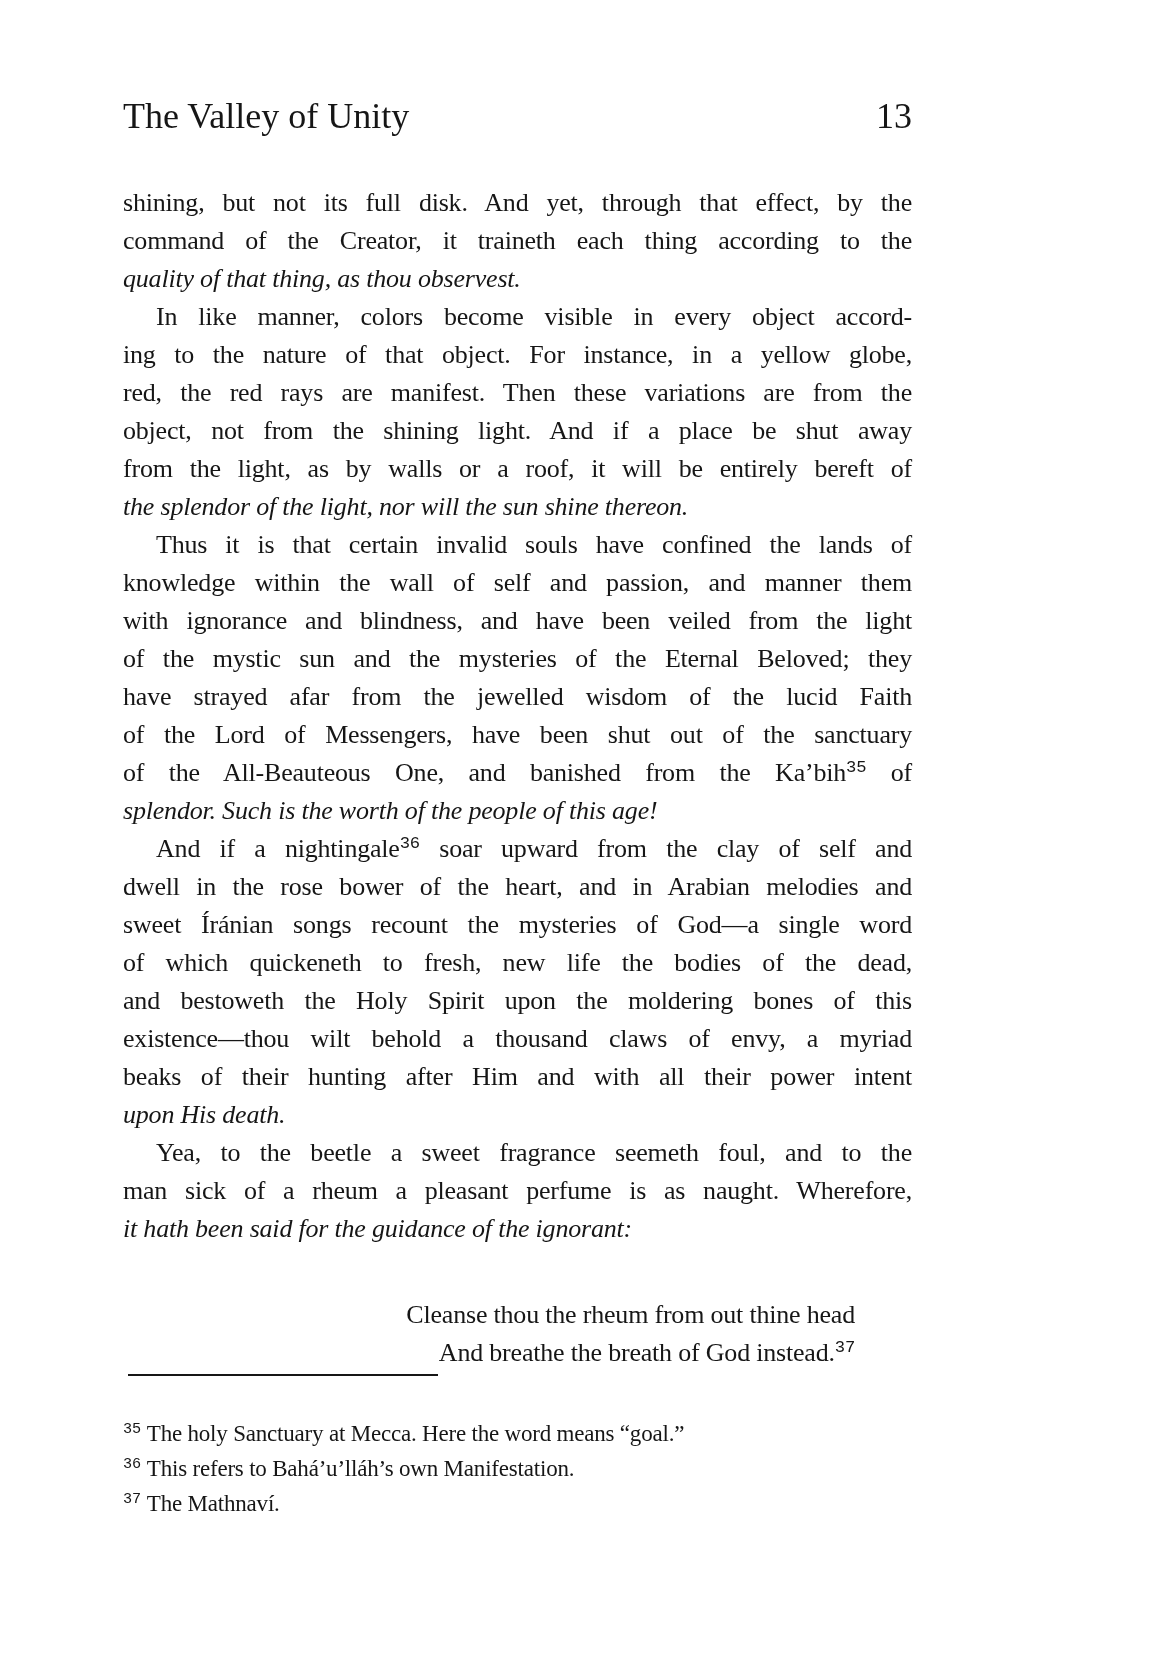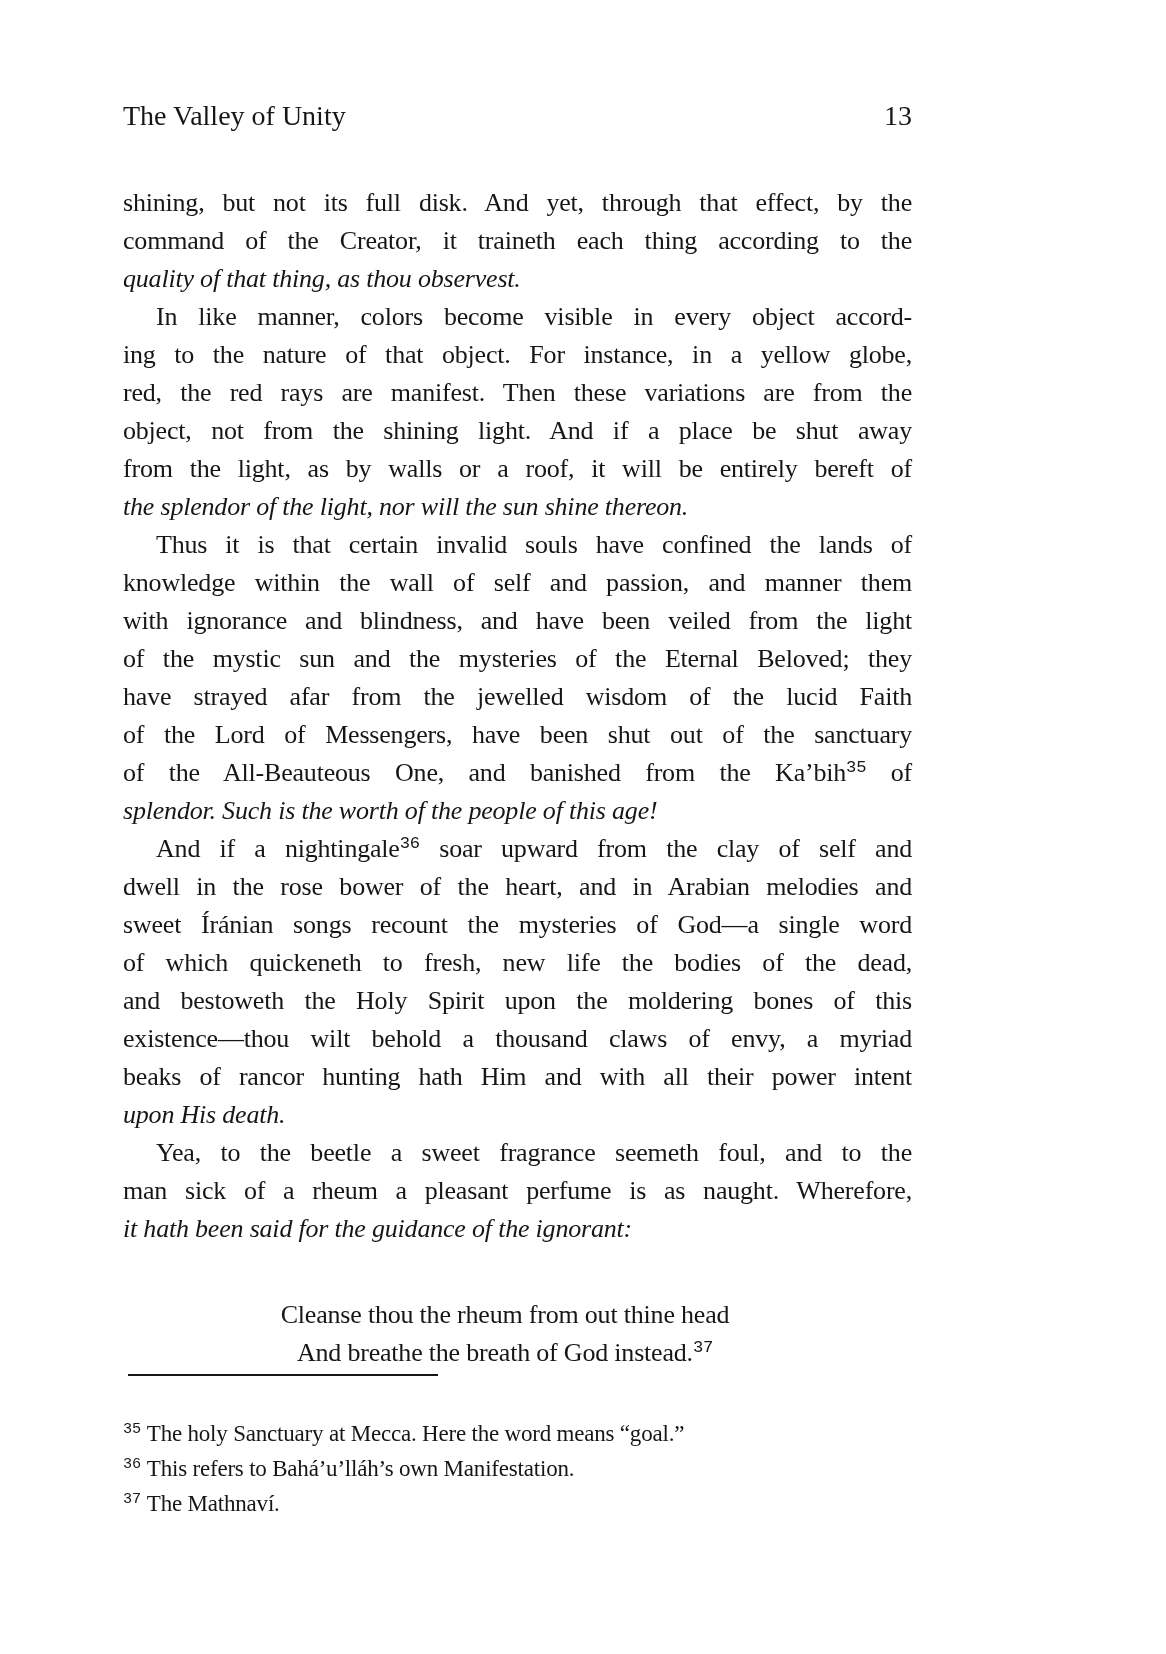--- a/index.html
+++ b/index.html
@@ -10,38 +10,38 @@
   }
   .page{
     position:relative;width:1166px;height:1654px;
     background:var(--paper,#ffffff);
     color:var(--ink,#161616);
     overflow:hidden;
   }
   .header{
     position:absolute;top:100px;left:123px;width:789px;
     display:flex;justify-content:space-between;align-items:baseline;
-    font-size:28px;line-height:32px;
+    font-size:36px;line-height:32px;
   }
   .body-text{
     position:absolute;top:184px;left:123px;width:789px;
     font-size:26px;line-height:38px;letter-spacing:-0.2px;
   }
   .line{text-align:justify;text-align-last:justify;}
   .line.last{text-align-last:left;font-style:italic;}
   .line.indent{text-indent:33px;}
   sup{
     font-size:0.66em;line-height:0;vertical-align:baseline;
     position:relative;top:-0.5em;font-family:Liberation Mono, monospace;
   }
   .verse{
     position:absolute;top:1296px;left:155px;width:700px;
     font-size:26px;line-height:38px;letter-spacing:-0.2px;
   }
-  .vline{text-align:center;}
+  .vline{text-align:right;}
   .footnote-rule{
     position:absolute;top:1374px;left:128px;width:310px;height:2px;
     background:var(--ink,#161616);
   }
   .footnotes{
     position:absolute;top:1386px;left:123px;width:789px;
     font-size:23px;line-height:35px;letter-spacing:-0.2px;margin-top:30px;
   }
   .fn-line{text-align:left;}
   .fn-line sup{margin-right:6px;}
@@ -73,21 +73,21 @@
       <div class="line">have strayed afar from the jewelled wisdom of the lucid Faith</div>
       <div class="line">of the Lord of Messengers, have been shut out of the sanctuary</div>
       <div class="line">of the All-Beauteous One, and banished from the Ka’bih<sup>35</sup> of</div>
       <div class="line last">splendor. Such is the worth of the people of this age!</div>
       <div class="line indent">And if a nightingale<sup>36</sup> soar upward from the clay of self and</div>
       <div class="line">dwell in the rose bower of the heart, and in Arabian melodies and</div>
       <div class="line">sweet Íránian songs recount the mysteries of God—a single word</div>
       <div class="line">of which quickeneth to fresh, new life the bodies of the dead,</div>
       <div class="line">and bestoweth the Holy Spirit upon the moldering bones of this</div>
       <div class="line">existence—thou wilt behold a thousand claws of envy, a myriad</div>
-      <div class="line">beaks of rancor hunting hath Him and with all their power intent</div>
+      <div class="line">beaks of their hunting after Him and with all their power intent</div>
       <div class="line last">upon His death.</div>
       <div class="line indent">Yea, to the beetle a sweet fragrance seemeth foul, and to the</div>
       <div class="line">man sick of a rheum a pleasant perfume is as naught. Wherefore,</div>
       <div class="line last">it hath been said for the guidance of the ignorant:</div>
     </div>
 
   <div class="verse" id="verse">
       <div class="vline">Cleanse thou the rheum from out thine head</div>
       <div class="vline">And breathe the breath of God instead.<sup>37</sup></div>
     </div>

